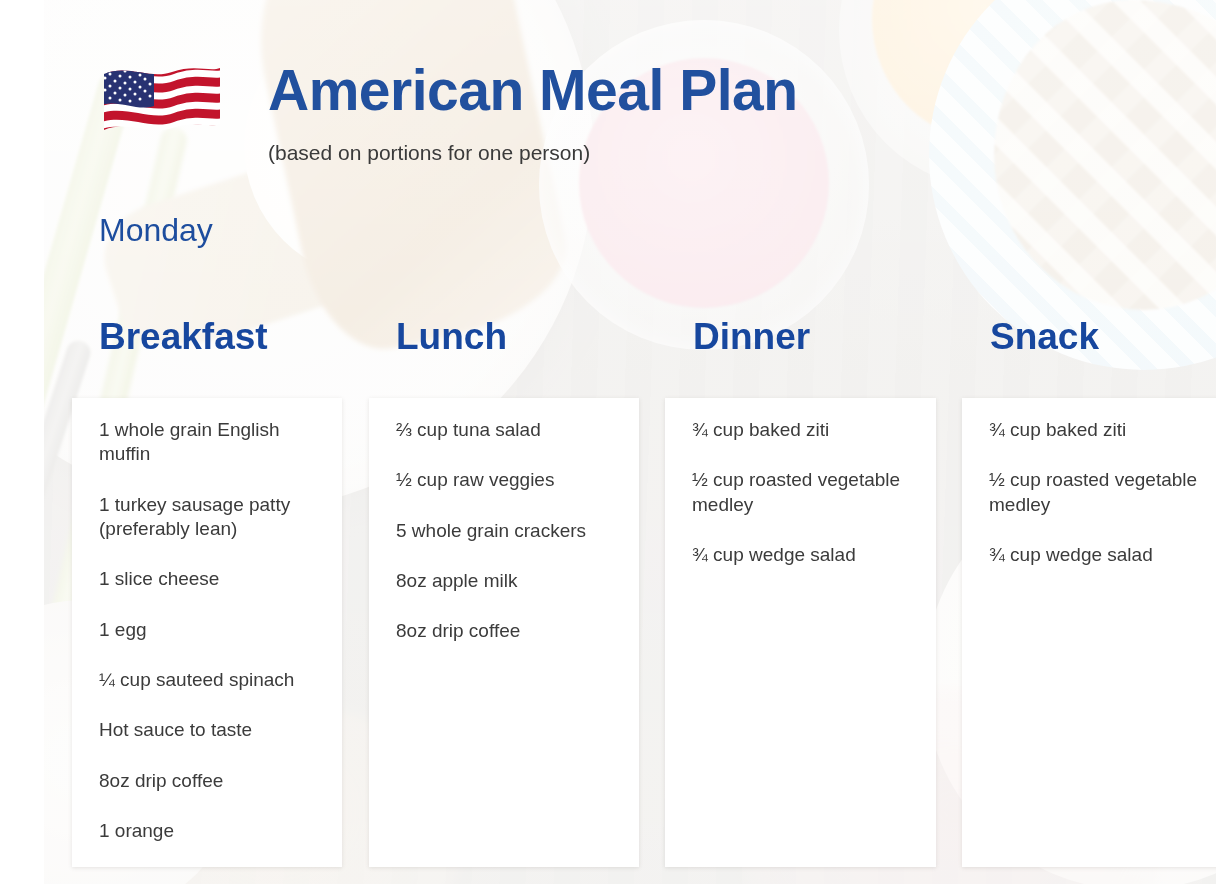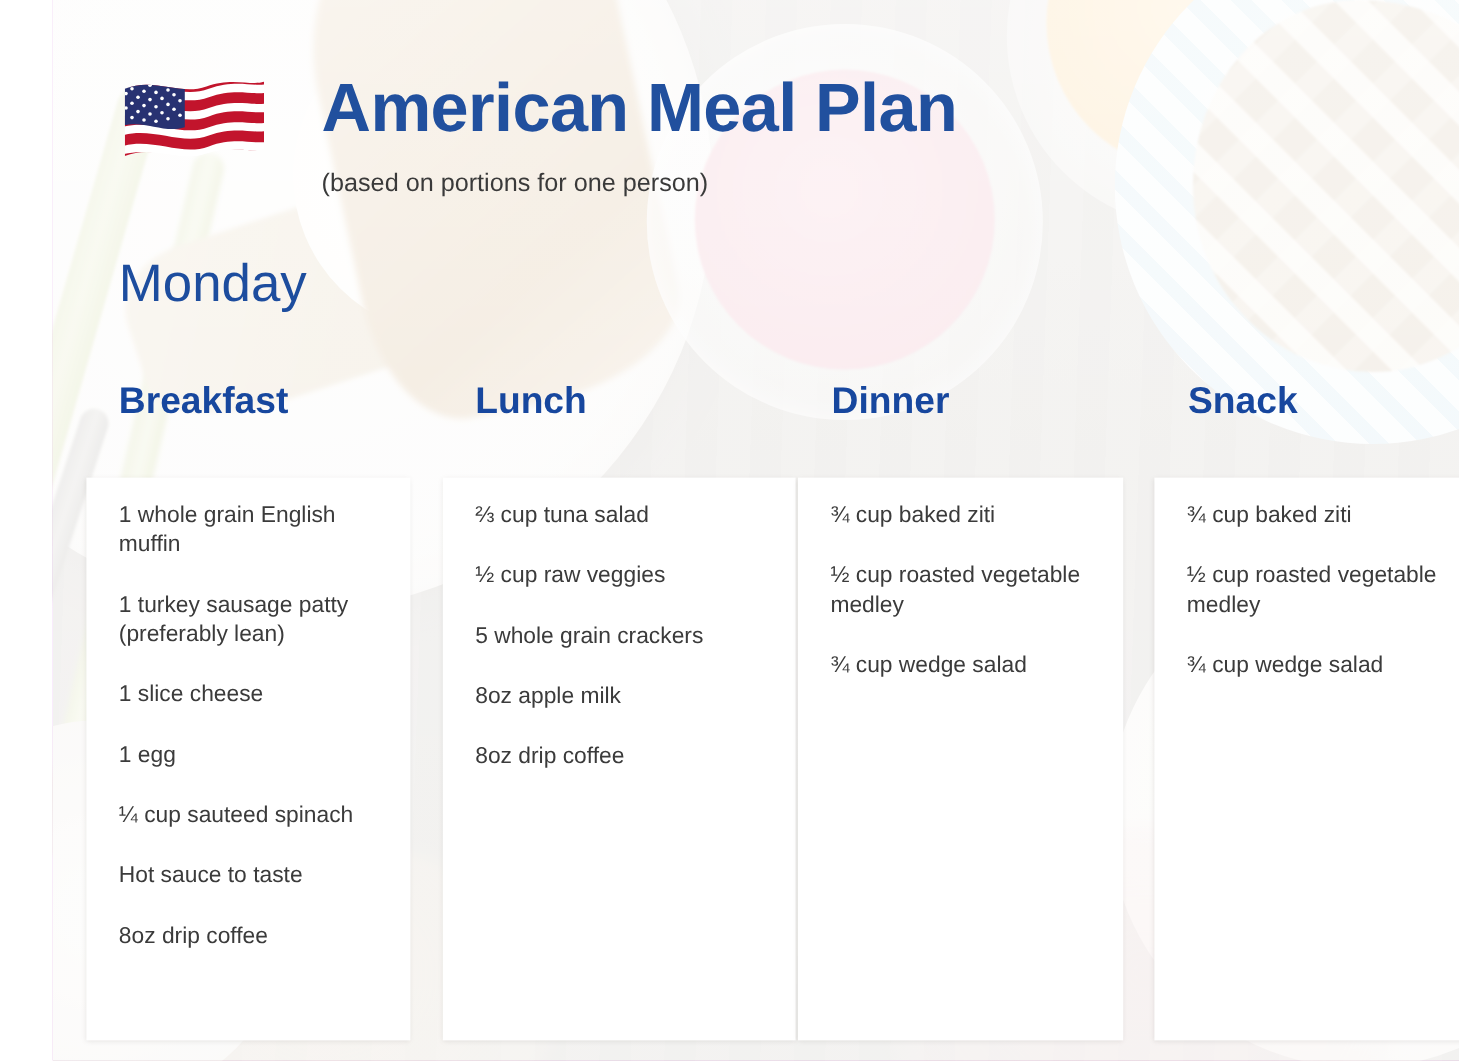--- a/index.html
+++ b/index.html
@@ -217,30 +217,30 @@
   .subtitle {
     position: absolute;
     left: 224px; top: 141px;
     font-size: 21px;
     color: #3a3a3a;
     white-space: nowrap;
   }
   .day {
     position: absolute;
     left: 55px; top: 212px;
-    font-size: 44px;
+    font-size: 32px;
     font-weight: normal;
     color: #1d4d9e;
     white-space: nowrap;
   }
 
   .meal-head {
     position: absolute;
     top: 316px;
-    font-size: 31px;
+    font-size: 37px;
     font-weight: bold;
     color: #17479e;
     white-space: nowrap;
   }
 
   .card {
     position: absolute;
     top: 398px;
     background: #ffffff;
     box-shadow: 0 1px 4px rgba(120,115,110,0.18);
@@ -255,21 +255,21 @@
   .card li {
     font-size: 19px;
     line-height: 1.28;
     color: #3b3b3b;
     margin-bottom: 26px;
   }
   .card li:last-child { margin-bottom: 0; }
 
   
   .col-0 { left: 28px;  width: 270px; }
-  .col-1 { left: 325px; width: 294px; }
+  .col-1 { left: 325px; width: 270px; }
   .col-2 { left: 621px; width: 271px; }
   .col-3 { left: 918px; width: 271px; }
 
   .card.col-0 { height: 469px; }
   .card.col-1 { height: 469px; }
   .card.col-2 { height: 469px; }
   .card.col-3 { height: 469px; }
 
   .head-0 { left: 55px; }
   .head-1 { left: 352px; }
@@ -373,20 +373,21 @@
 
     <div class="card col-0">
       <ul>
           <li>1 whole grain English muffin</li>
           <li>1 turkey sausage patty (preferably lean)</li>
           <li>1 slice cheese</li>
           <li>1 egg</li>
           <li>¼ cup sauteed spinach</li>
           <li>Hot sauce to taste</li>
           <li>8oz drip coffee</li>
+          <li>1 orange</li>
         </ul>
     </div>
     <div class="card col-1">
       <ul>
           <li>⅔ cup tuna salad</li>
           <li>½ cup raw veggies</li>
           <li>5 whole grain crackers</li>
           <li>8oz apple milk</li>
           <li>8oz drip coffee</li>
         </ul>

